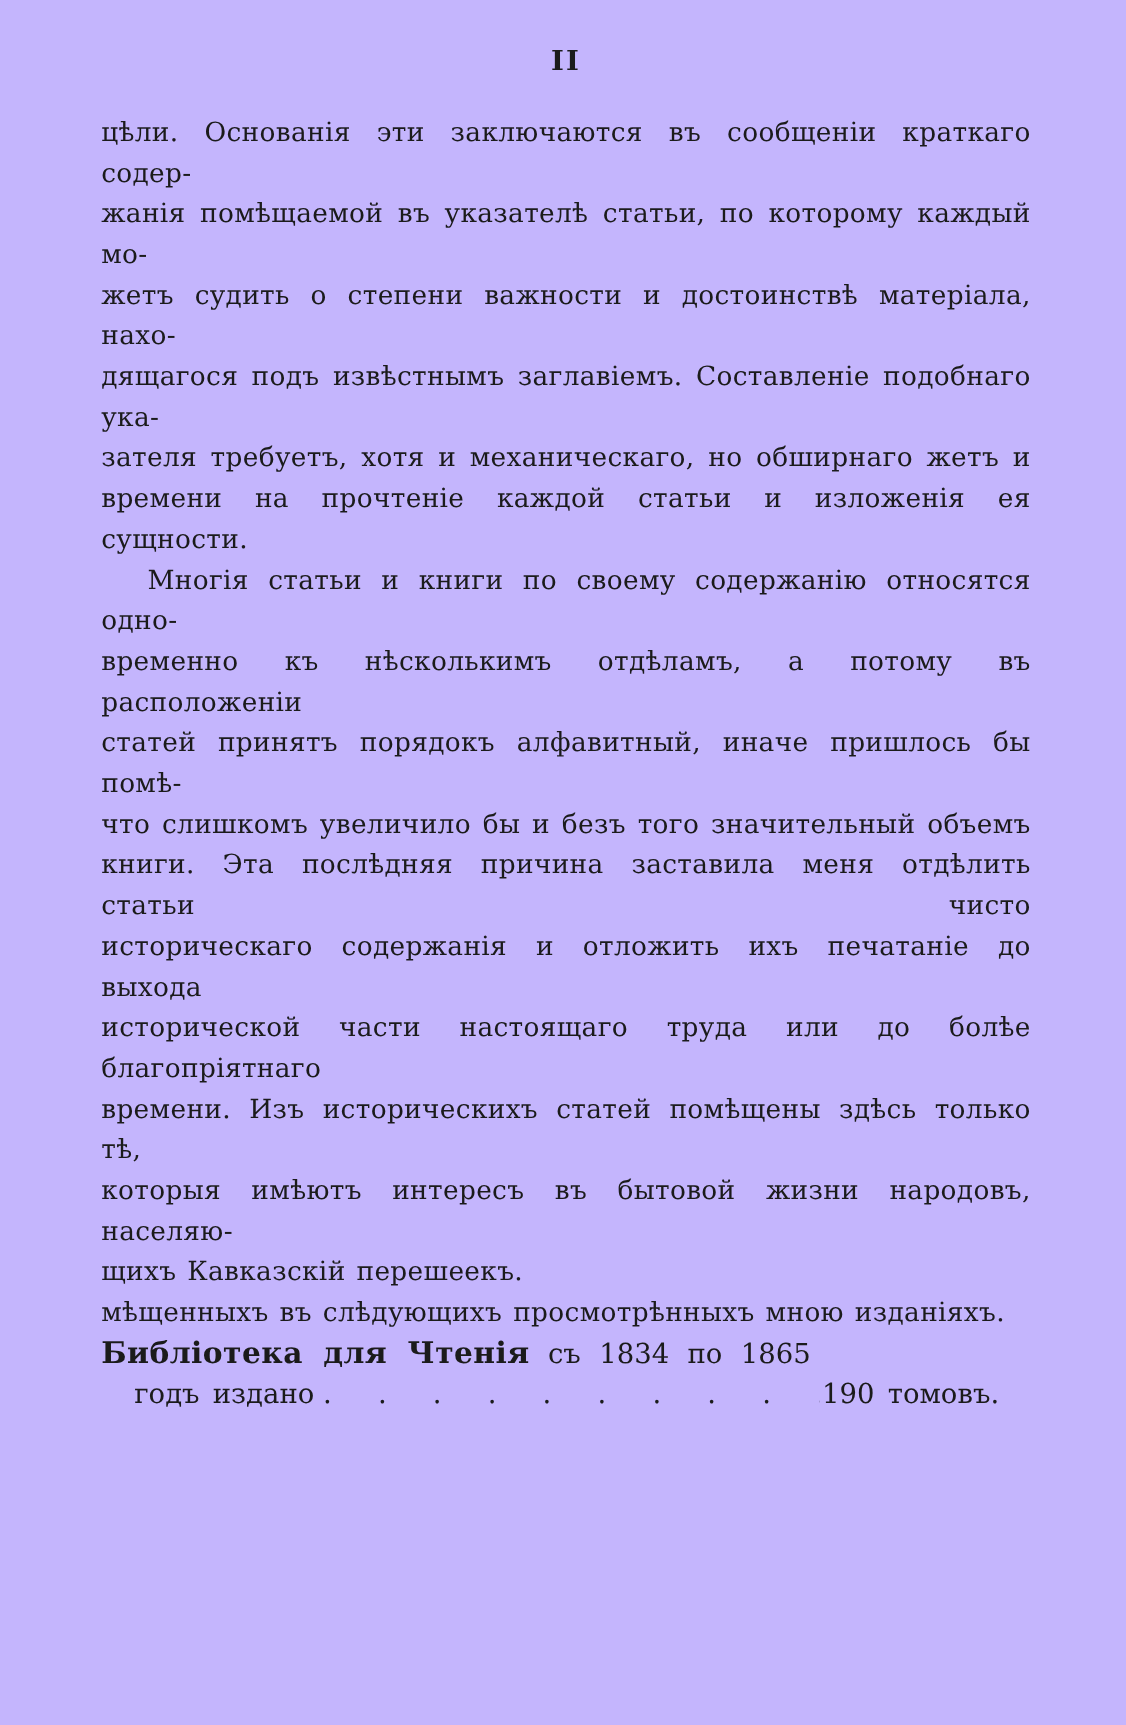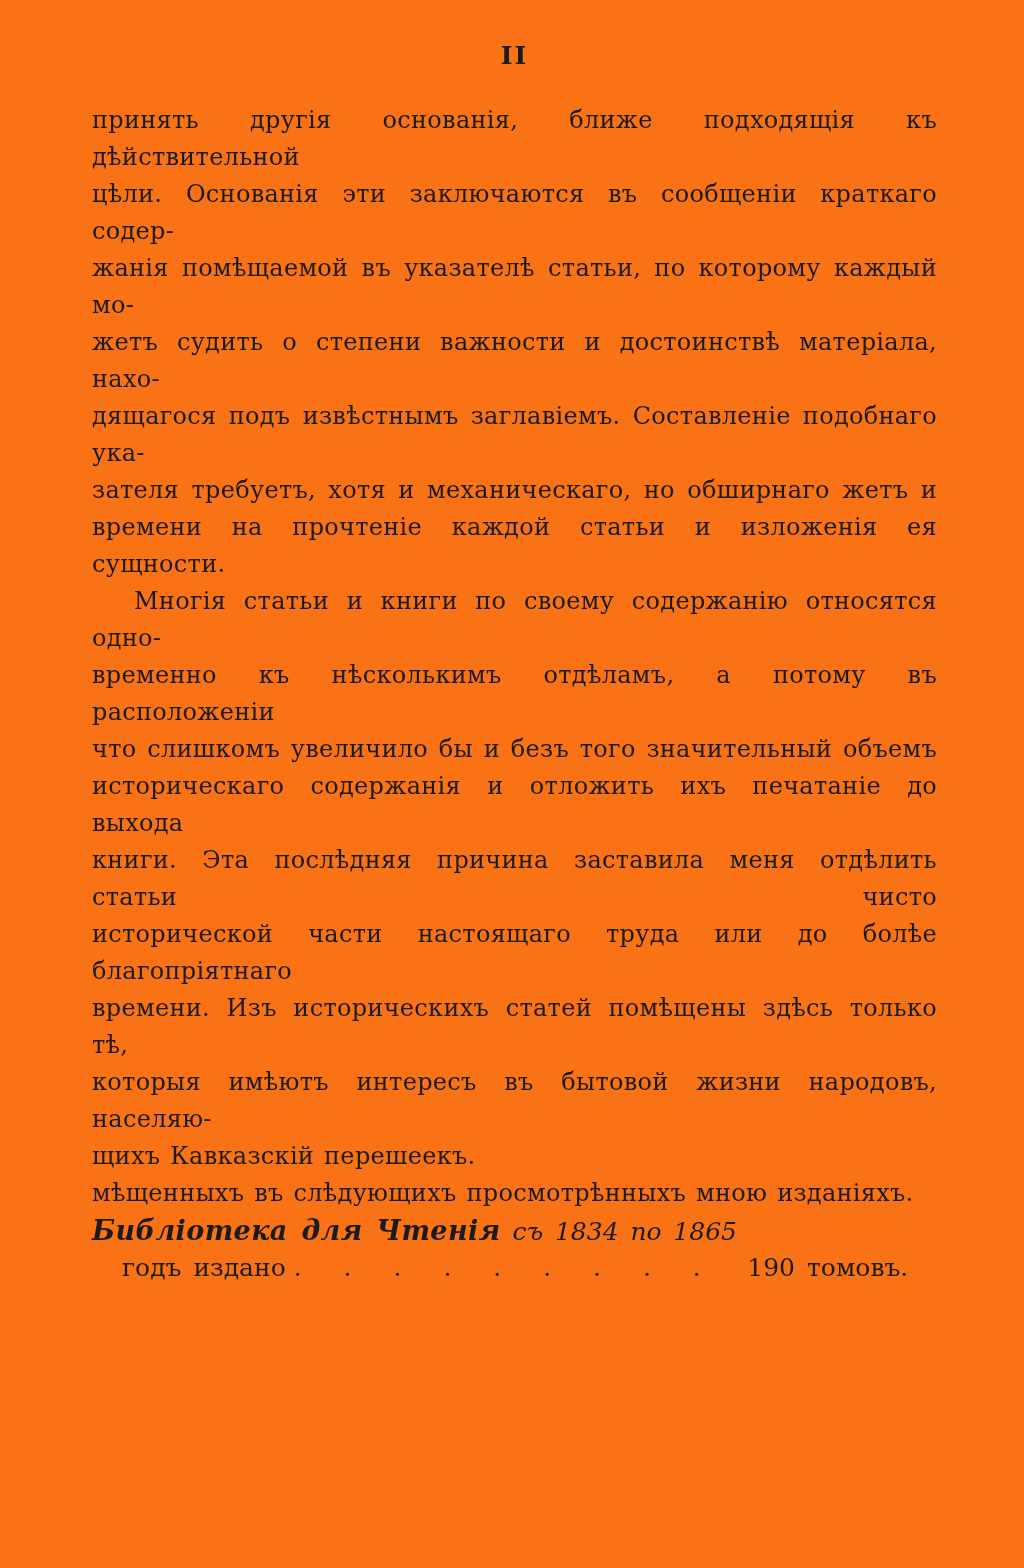--- a/index.html
+++ b/index.html
@@ -1,21 +1,21 @@
 <!DOCTYPE html>
 <html><head>
 <meta charset="utf-8">
 <style>
   html, body { margin: 0; padding: 0; background: #fdfdfc; }
   .sheet {
     position: relative;
     width: 1024px; height: 1568px;
     box-sizing: border-box;
     padding: 38px 87px 0 92px;
-    background: #f97316;
+    background: #c4b5fd;
     color: #1b1b1b;
     font-family: "DejaVu Serif", "Liberation Serif", serif;
     overflow: hidden;
   }
   .pagenum {
     text-align: center;
     font-weight: bold;
     font-size: 25px;
     line-height: 36px;
     letter-spacing: 2px;
@@ -43,21 +43,20 @@
   .brow.ind { padding-left: 30px; }
   .bbold {
     font-weight: bold;
     font-size: 27px;
     letter-spacing: 0.4px;
   }
   .brow.fill {
     text-align: justify;
     text-align-last: justify;
     padding-right: 200px;
-    font-style: italic;
   }
   .fill .bhead { white-space: normal; word-spacing: 2px; }
   .brow.cols {
     display: flex;
     align-items: baseline;
   }
   .cols .bhead { white-space: pre; word-spacing: 4px; flex: 0 0 auto; }
   .leader {
     flex: 1 1 auto;
     min-width: 0;
@@ -78,32 +77,32 @@
     margin-left: 12px;
     white-space: nowrap;
   }
 </style>
 </head>
 <body>
 
 <div class="sheet">
   <div class="pagenum">II</div>
   <div id="paragraphs">
-      <div class="line">принять другія основанія, ближе подходящія къ дѣйствительной</div>
       <div class="line">цѣли. Основанія эти заключаются въ сообщеніи краткаго содер-</div>
       <div class="line">жанія помѣщаемой въ указателѣ статьи, по которому каждый мо-</div>
       <div class="line">жетъ судить о степени важности и достоинствѣ матеріала, нахо-</div>
       <div class="line">дящагося подъ извѣстнымъ заглавіемъ. Составленіе подобнаго ука-</div>
       <div class="line">зателя требуетъ, хотя и механическаго, но обширнаго жетъ и</div>
       <div class="line plast">времени на прочтеніе каждой статьи и изложенія ея сущности.</div>
       <div class="line pind">Многія статьи и книги по своему содержанію относятся одно-</div>
       <div class="line">временно къ нѣсколькимъ отдѣламъ, а потому въ расположеніи</div>
+      <div class="line">статей принятъ порядокъ алфавитный, иначе пришлось бы помѣ-</div>
       <div class="line">что слишкомъ увеличило бы и безъ того значительный объемъ</div>
+      <div class="line">книги. Эта послѣдняя причина заставила меня отдѣлить статьи чисто</div>
       <div class="line">историческаго содержанія и отложить ихъ печатаніе до выхода</div>
-      <div class="line">книги. Эта послѣдняя причина заставила меня отдѣлить статьи чисто</div>
       <div class="line">исторической части настоящаго труда или до болѣе благопріятнаго</div>
       <div class="line">времени. Изъ историческихъ статей помѣщены здѣсь только тѣ,</div>
       <div class="line">которыя имѣютъ интересъ въ бытовой жизни народовъ, населяю-</div>
       <div class="line plast">щихъ Кавказскій перешеекъ.</div>
       <div class="line plast">мѣщенныхъ въ слѣдующихъ просмотрѣнныхъ мною изданіяхъ.</div>
     </div>
   <div id="biblio" class="biblio">
       <div class="brow fill"><span class="bhead"><b class="bbold">Библіотека для Чтенія</b> <span>съ 1834 по 1865</span></span></div>
       <div class="brow cols ind">
         <span class="bhead"><span>годъ издано</span></span>

